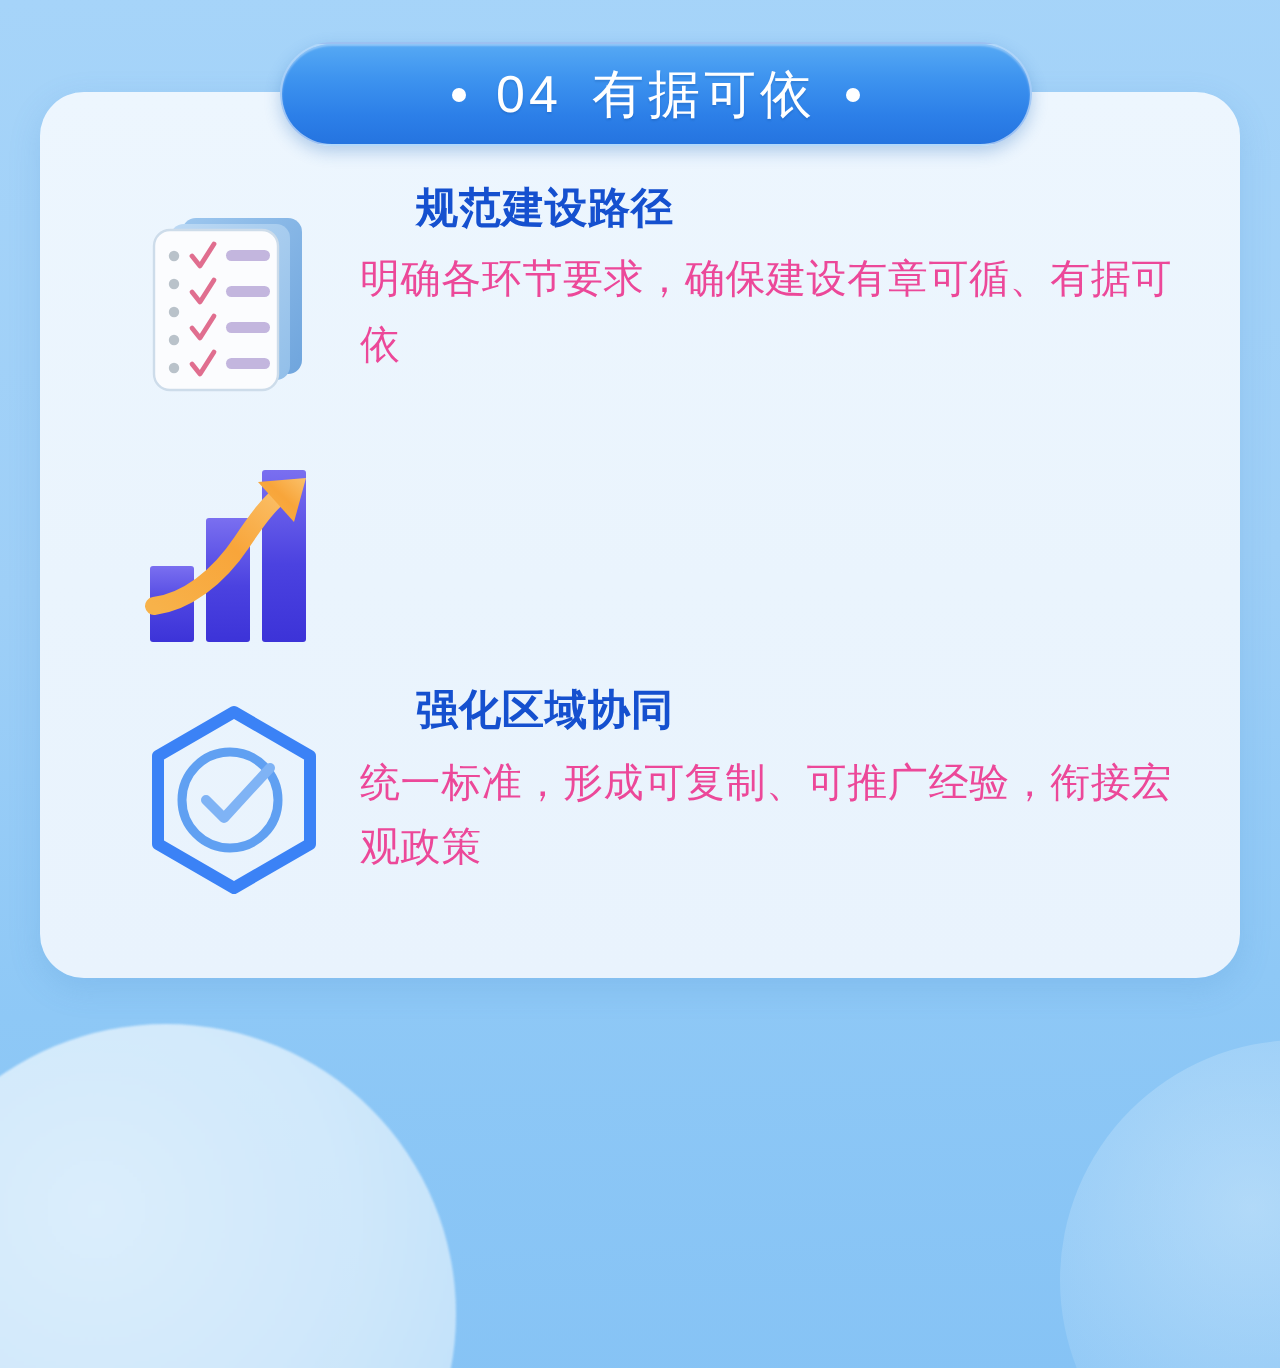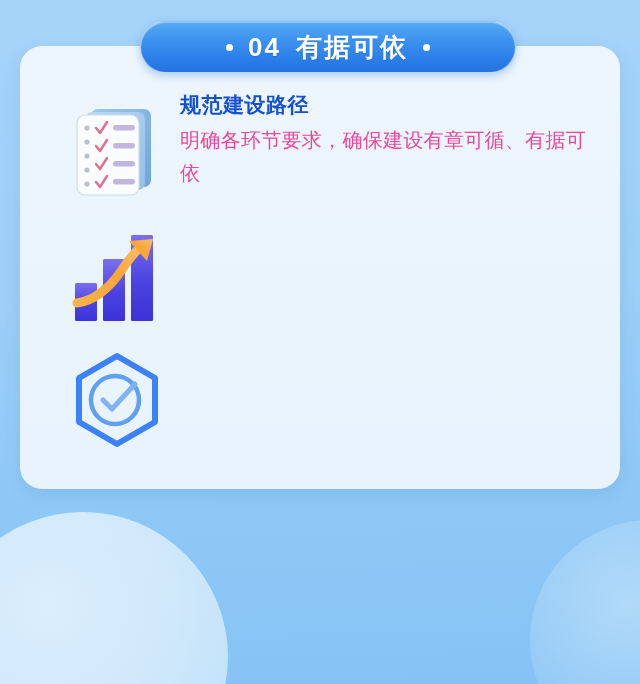--- a/index.html
+++ b/index.html
@@ -55,21 +55,21 @@
     z-index:5;
   }
   .badge-dot{
     width:7px; height:7px; border-radius:50%;
     background:#ffffff;
     flex:0 0 auto;
   }
   .badge-text{
     color:#ffffff;
     font-size:26px;
-    font-weight:bold;
+    font-weight:normal;
     letter-spacing:2px;
     line-height:1;
     white-space:nowrap;
     text-shadow:0 1px 1px rgba(20,70,140,.22);
   }
 
   
   .rows{
     position:absolute;
     left:20px; top:46px;
@@ -91,20 +91,21 @@
     height:118px;
   }
   .texts{ flex:1; padding-top:2px; }
   .row-title{
     color:#1550cf;
     font-size:21px;
     font-weight:bold;
     letter-spacing:.5px;
     line-height:1.25;
     margin-bottom:6px;
+    margin-left:28px;
   }
   .row-body{
     color:#ec4899;
     font-size:20px;
     line-height:1.62;
     letter-spacing:.3px;
   }
 
   svg{ display:block; }
 </style>
@@ -191,15 +192,19 @@
   </div>
 
   <div class="row">
     <div class="icon-wrap">
       <svg width="104" height="104" viewBox="0 0 104 104">
         <polygon points="52,6 90,28 90,72 52,94 14,72 14,28" fill="none" stroke="#3b82f6" stroke-width="6" stroke-linejoin="round"></polygon>
         <circle cx="50" cy="50" r="24" fill="none" stroke="#60a0f2" stroke-width="4.5"></circle>
         <polyline points="38,50 47,59 70,34" fill="none" stroke="#7fb3f5" stroke-width="5" stroke-linecap="round" stroke-linejoin="round"></polyline>
       </svg>
     </div>
+    <div class="texts">
+      <div class="row-title">强化区域协同</div>
+      <div class="row-body">统一标准，形成可复制、可推广经验，衔接宏观政策</div>
+    </div>
   </div>
 
 </div>
 
 </body></html>

